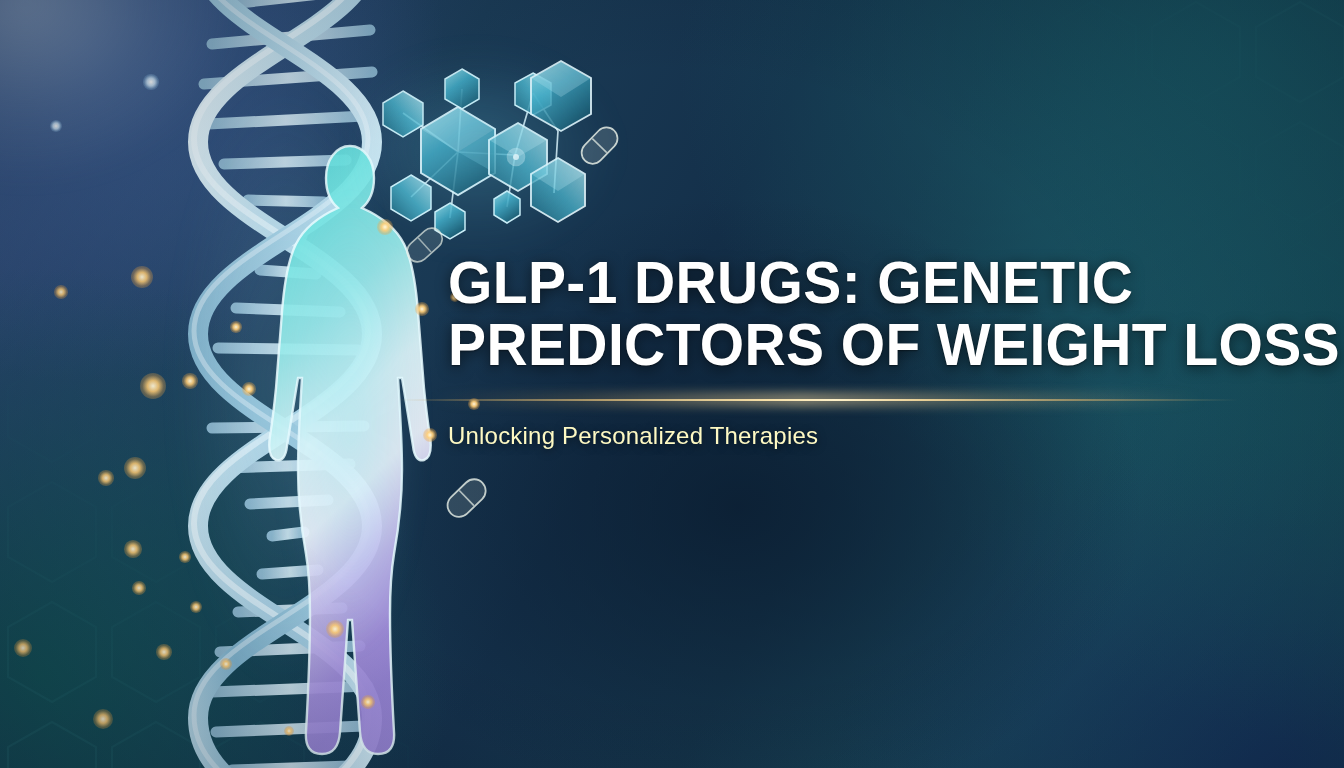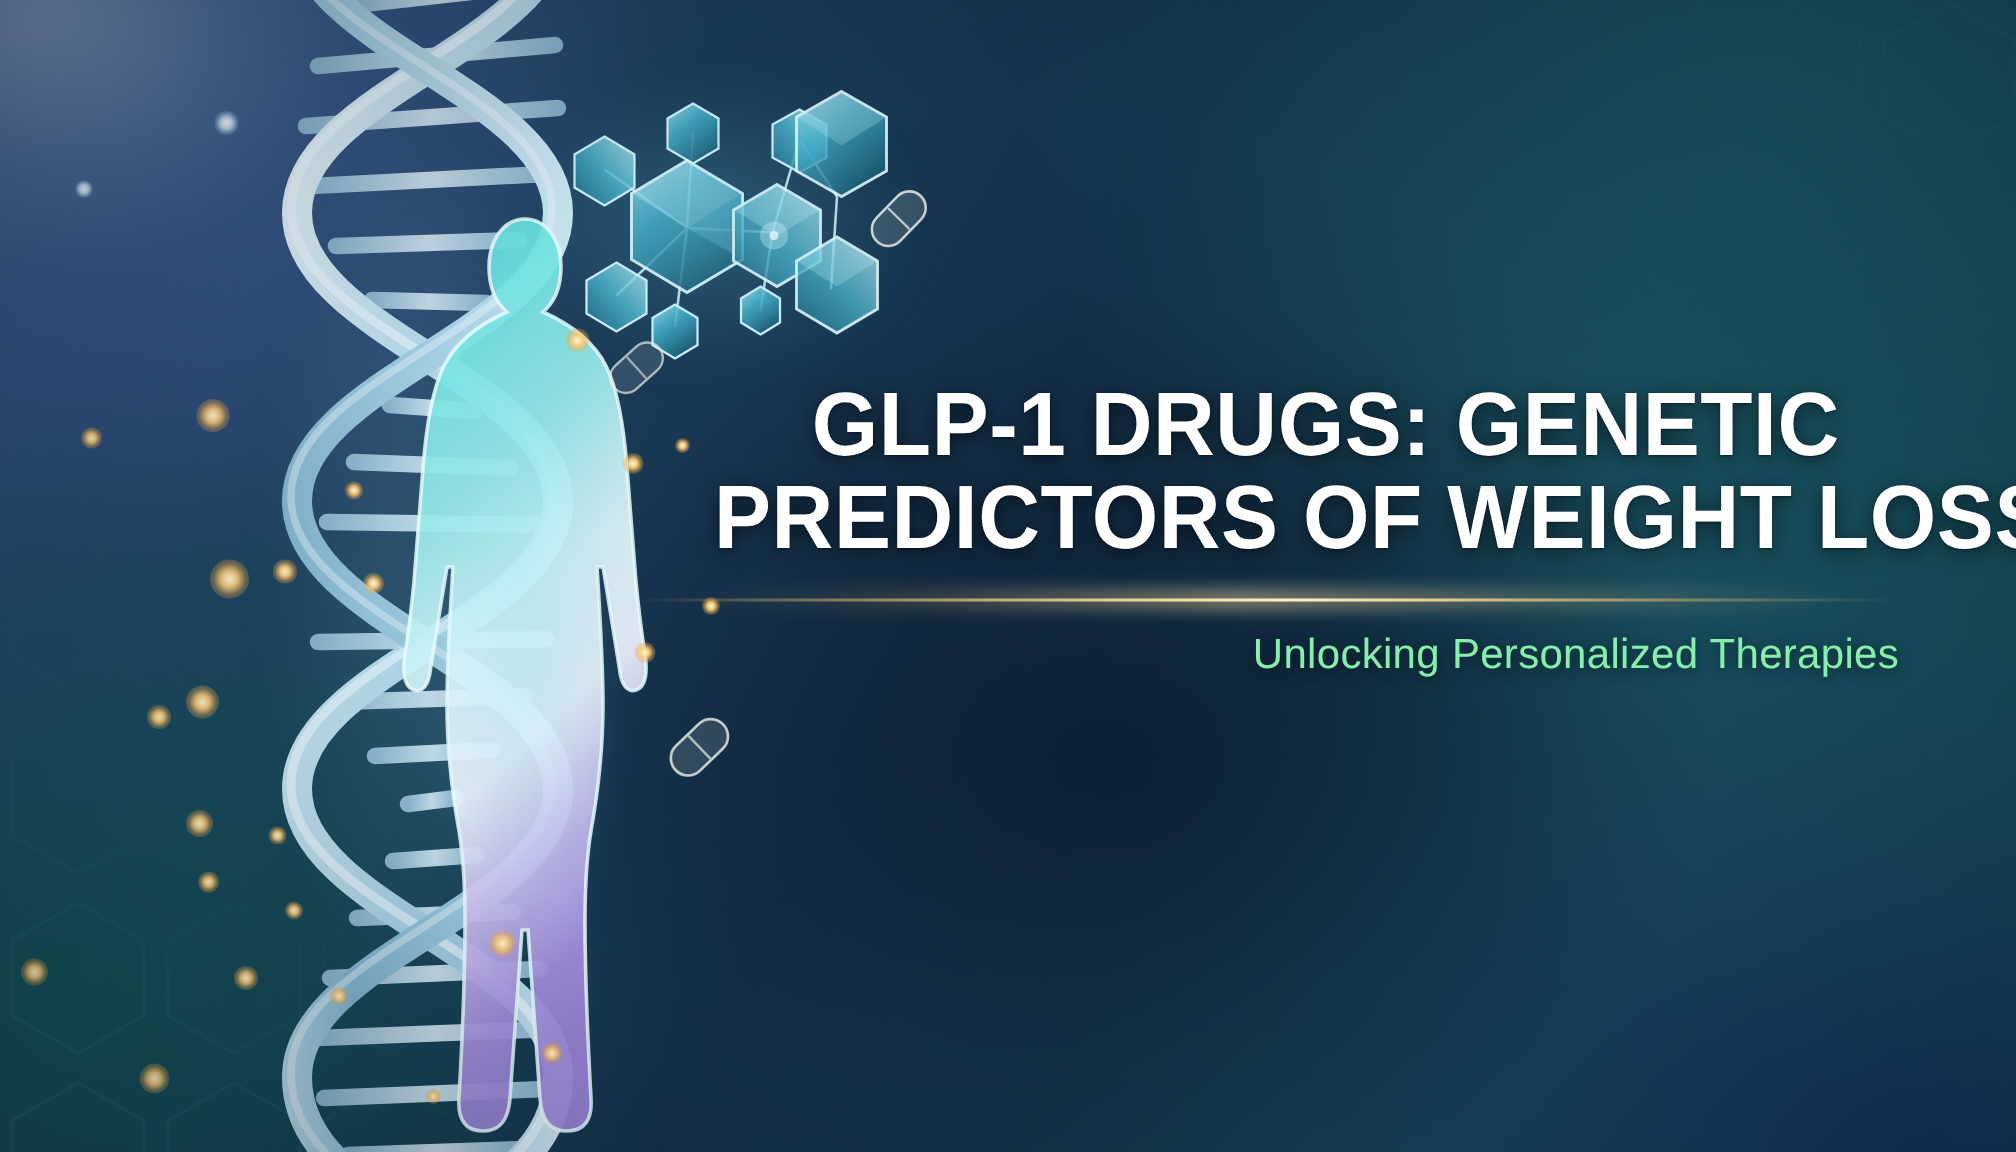--- a/index.html
+++ b/index.html
@@ -84,21 +84,21 @@
     position: absolute;
     border-radius: 50%;
     background: radial-gradient(circle, rgba(255,248,220,1) 0%, rgba(255,206,120,0.92) 30%, rgba(240,168,70,0.38) 58%, rgba(240,168,70,0) 100%);
   }
   .particle.cool {
     background: radial-gradient(circle, rgba(255,255,255,1) 0%, rgba(214,238,255,0.85) 34%, rgba(160,210,245,0.30) 62%, rgba(160,210,245,0) 100%);
   }
 
   
   .text-block {
-    position: absolute; left: 476px; top: 252px; width: 790px; text-align: right;
+    position: absolute; left: 448px; top: 252px; width: 790px;
   }
   .headline {
     margin: 0;
     font-family: "Liberation Sans Narrow", "Liberation Sans", sans-serif;
     font-weight: 700;
     font-size: 60px;
     line-height: 62px;
     letter-spacing: 0.4px;
     color: #ffffff;
     text-transform: uppercase;
@@ -131,24 +131,24 @@
       rgba(226,182,100,0.16) 22%,
       rgba(250,220,160,0.46) 48%,
       rgba(240,205,140,0.22) 70%,
       rgba(226,182,100,0) 96%);
     filter: blur(5px);
   }
   .subhead {
     margin: 16px 0 0 0;
     font-family: "Liberation Sans", sans-serif;
     font-weight: 400;
-    font-size: 28px;
+    font-size: 24px;
     line-height: 38px;
     letter-spacing: 0.2px;
-    color: #86efac;
+    color: #fef9c3;
     text-shadow: 0 2px 9px rgba(0,0,0,0.55);
     white-space: nowrap;
   }
 </style>
 </head>
 <body>
 
 <div id="stage">
 
   <div class="bg-base"></div>

